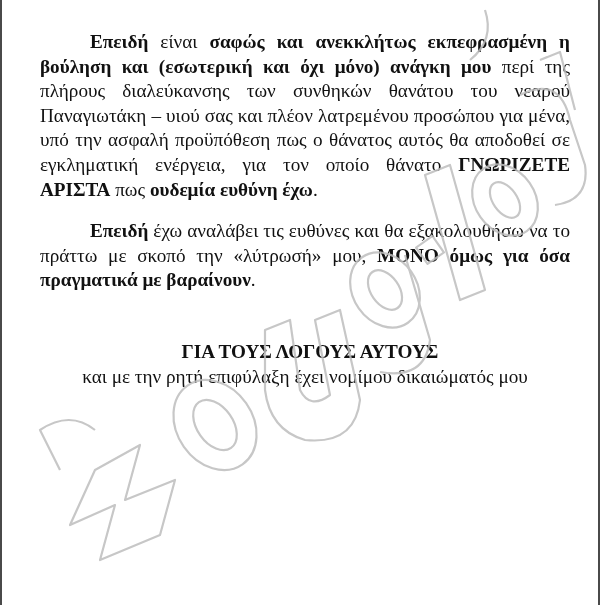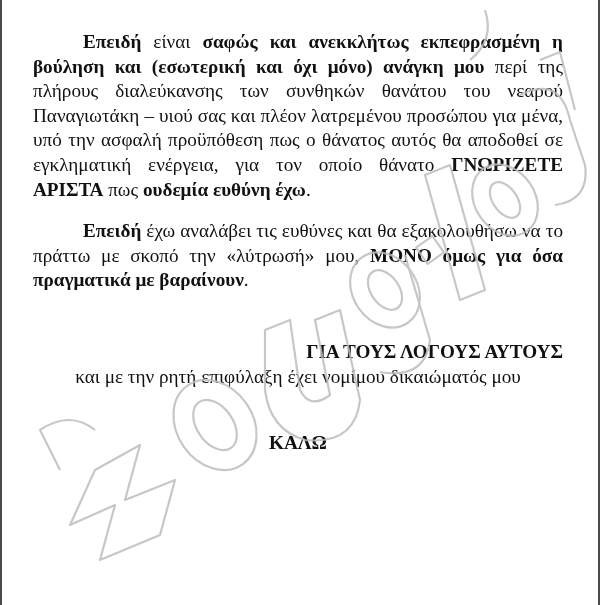--- a/index.html
+++ b/index.html
@@ -8,29 +8,29 @@
     position: relative;
     font-family: "Liberation Serif", "DejaVu Serif", serif;
     color: #111;
   }
   .frame {
     position: absolute; left: 0; top: 0; width: 600px; height: 605px;
     border-left: 2px solid #4a4a4a; border-right: 2px solid #4a4a4a;
     box-sizing: border-box;
   }
   .page {
-    position: absolute; left: 33px; top: 30px; width: 530px;
+    position: absolute; left: 40px; top: 30px; width: 530px;
     font-size: 19.2px; line-height: 24.6px;
   }
   .para { text-align: justify; text-align-last: left; margin: 0; }
   .para.first-indent { text-indent: 50px; }
   .gap { height: 17px; }
   .b { font-weight: bold; }
   .center { text-align: center; }
-  .heading1 { font-weight: bold; margin-top: 30px; margin-left: 10px; text-align: right; }
+  .heading1 { font-weight: bold; margin-top: 30px; margin-left: 10px; }
   .sub { margin-top: 0; }
   .heading2 { font-weight: bold; margin-top: 42px; }
   .closing { margin-top: 0; padding-left: 50px; letter-spacing: 0.1px; }
   .watermark {
     position: absolute; left: 0; top: 0; width: 600px; height: 605px;
     pointer-events: none;
   }
 </style>
 </head>
 <body>
@@ -39,21 +39,20 @@
 
 <div class="page">
   <p class="para first-indent"><span class="b">Επειδή</span><span> είναι </span><span class="b">σαφώς και ανεκκλήτως εκπεφρασμένη η βούληση και (εσωτερική και όχι μόνο) ανάγκη μου</span><span> περί της πλήρους διαλεύκανσης των συνθηκών θανάτου του νεαρού Παναγιωτάκη – υιού σας και πλέον λατρεμένου προσώπου για μένα, υπό την ασφαλή προϋπόθεση πως ο θάνατος αυτός θα αποδοθεί σε εγκληματική ενέργεια, για τον οποίο θάνατο </span><span class="b">ΓΝΩΡΙΖΕΤΕ ΑΡΙΣΤΑ</span><span> πως </span><span class="b">ουδεμία ευθύνη έχω</span><span>.</span></p>
   <div class="gap"></div>
   <p class="para first-indent"><span class="b">Επειδή</span><span> έχω αναλάβει τις ευθύνες και θα εξακολουθήσω να το πράττω με σκοπό την «λύτρωσή» μου, </span><span class="b">ΜΟΝΟ όμως για όσα πραγματικά με βαραίνουν</span><span>.</span></p>
   <div class="gap"></div>
 
   <div class="center heading1">ΓΙΑ ΤΟΥΣ ΛΟΓΟΥΣ ΑΥΤΟΥΣ</div>
   <div class="center sub">και με την ρητή επιφύλαξη έχει νομίμου δικαιώματός μου</div>
 
-  <div class="center heading2">ΚΑΛΩ</div>
 </div>
 
 <svg class="watermark" viewBox="0 0 600 605">
   <g fill="none" stroke="#bdbdbd" stroke-width="2.2" stroke-linejoin="round" opacity="0.85">
 
     <path d="M95 470 L140 445 L125 500 L175 480 L160 535 L100 560 L115 505 L70 525 Z"></path>
 
     <ellipse cx="215" cy="425" rx="38" ry="48" transform="rotate(-35 215 425)"></ellipse>
     <ellipse cx="215" cy="425" rx="18" ry="28" transform="rotate(-35 215 425)"></ellipse>
 

